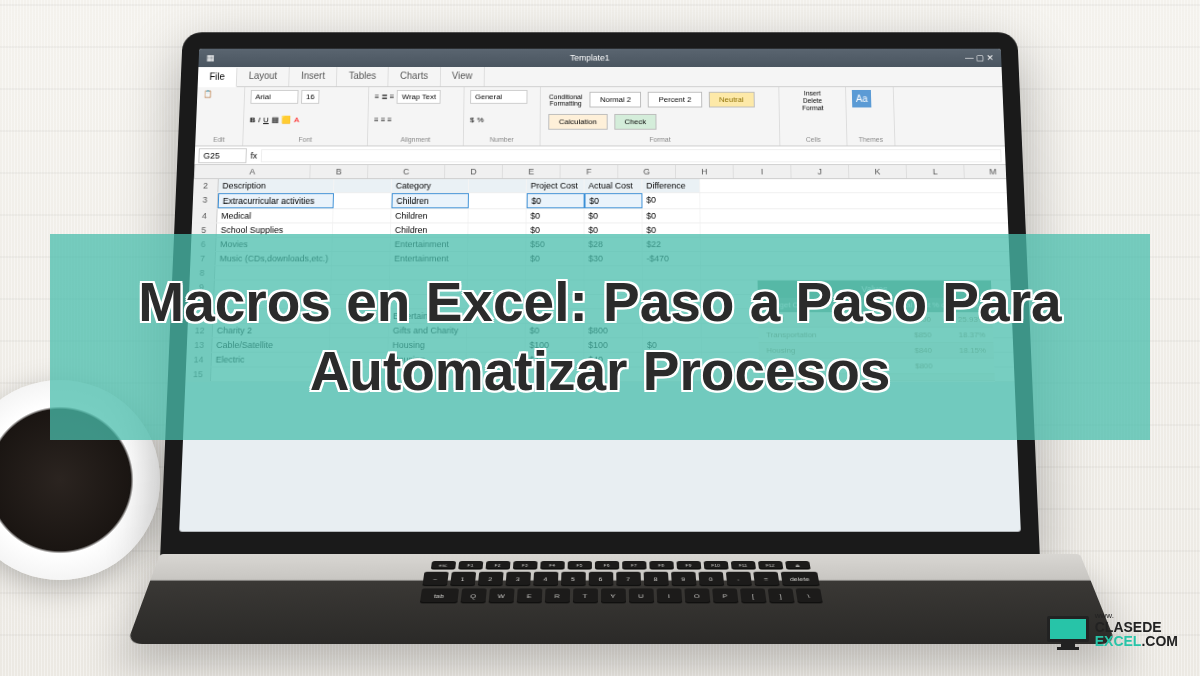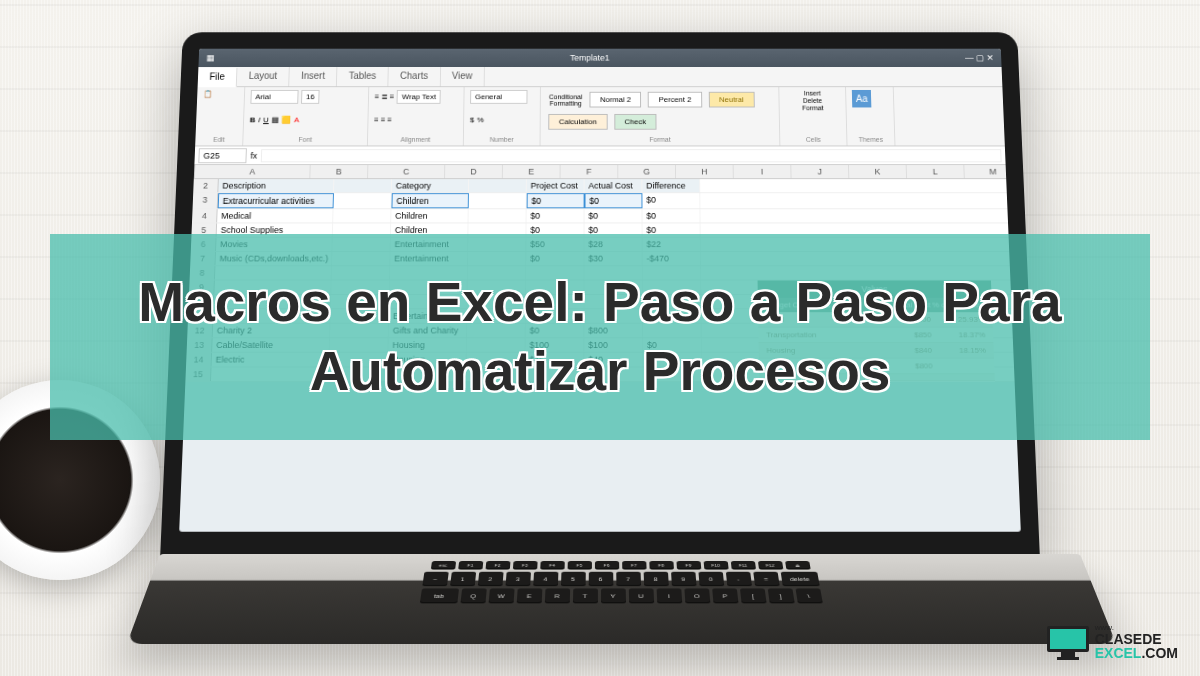--- a/index.html
+++ b/index.html
@@ -57,21 +57,21 @@
 .base{width:920px;height:120px;background:linear-gradient(180deg,#d8d6d2,#c8c6c2 30%,#3a3835 32%,#2b2a28);border-radius:4px 4px 14px 14px;margin:-6px auto 0;transform:rotateX(55deg);transform-origin:top;padding:10px 40px;box-shadow:0 30px 40px rgba(0,0,0,0.2)}
 .keys{display:flex;flex-direction:column;gap:3px}
 .krow{display:flex;gap:3px;justify-content:center}
 .key{background:#1c1b1a;border-radius:3px;height:20px;color:#d0cfcc;font-size:7px;display:flex;align-items:center;justify-content:center;box-shadow:inset 0 -2px 0 rgba(0,0,0,0.4)}
 .k1{width:24px}.k15{width:36px}
 .key.fn{height:12px;font-size:5px}
 
 .overlay{position:absolute;left:50px;top:234px;width:1100px;background:rgba(74,189,172,0.75);padding:34px 30px;text-align:center}
 .overlay h1{font-size:55px;font-weight:800;color:#2b2b2b;line-height:1.25;text-shadow:2px 2px 0 #fff,-2px 2px 0 #fff,2px -2px 0 #fff,-2px -2px 0 #fff,0 2px 0 #fff,0 -2px 0 #fff,2px 0 0 #fff,-2px 0 0 #fff}
 
-.logo{position:absolute;right:22px;bottom:16px;display:flex;align-items:center;gap:6px}
+.logo{position:absolute;right:22px;bottom:28px;display:flex;align-items:flex-end;gap:6px}
 .logo-icon{width:42px;height:32px;position:relative}
 .logo-icon .scr{width:42px;height:26px;background:#27c4a8;border:3px solid #222;border-radius:2px}
 .logo-icon .std{width:14px;height:5px;background:#222;margin:0 auto}
 .logo-icon .bse{width:22px;height:3px;background:#222;margin:0 auto}
 .logo-text{font-weight:900;font-size:14px;line-height:1;color:#222}
 .logo-text .sm{font-size:8px;font-weight:400}
 .logo-text .hl{color:#27c4a8}
 </style>
 </head>
 <body>

